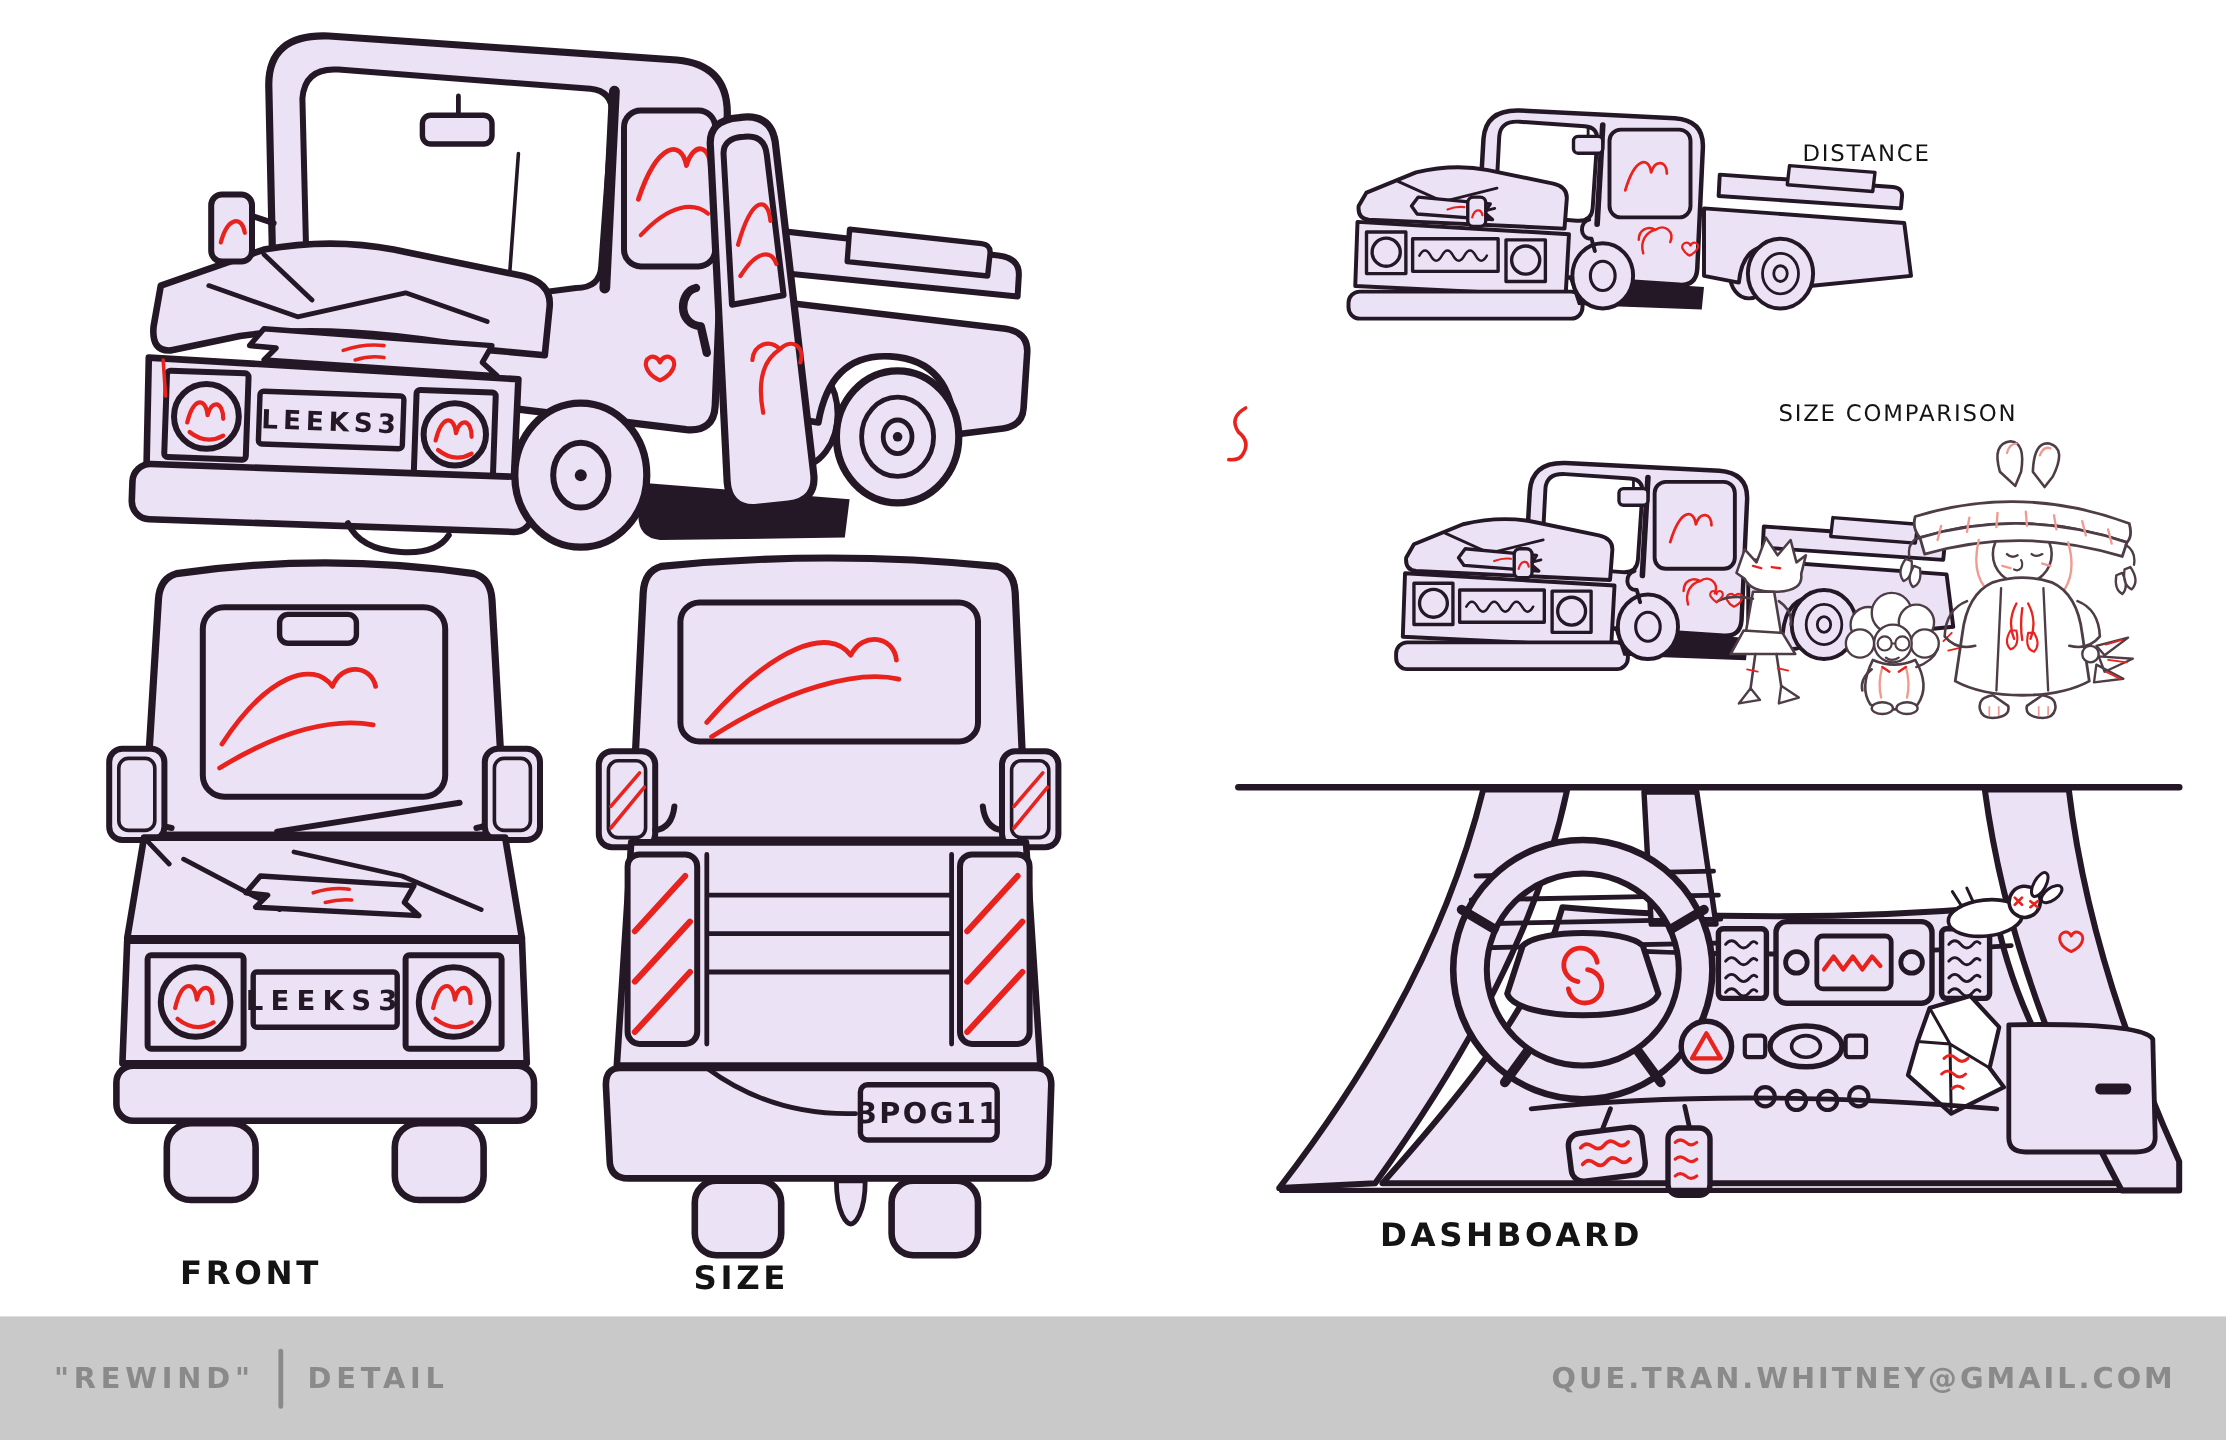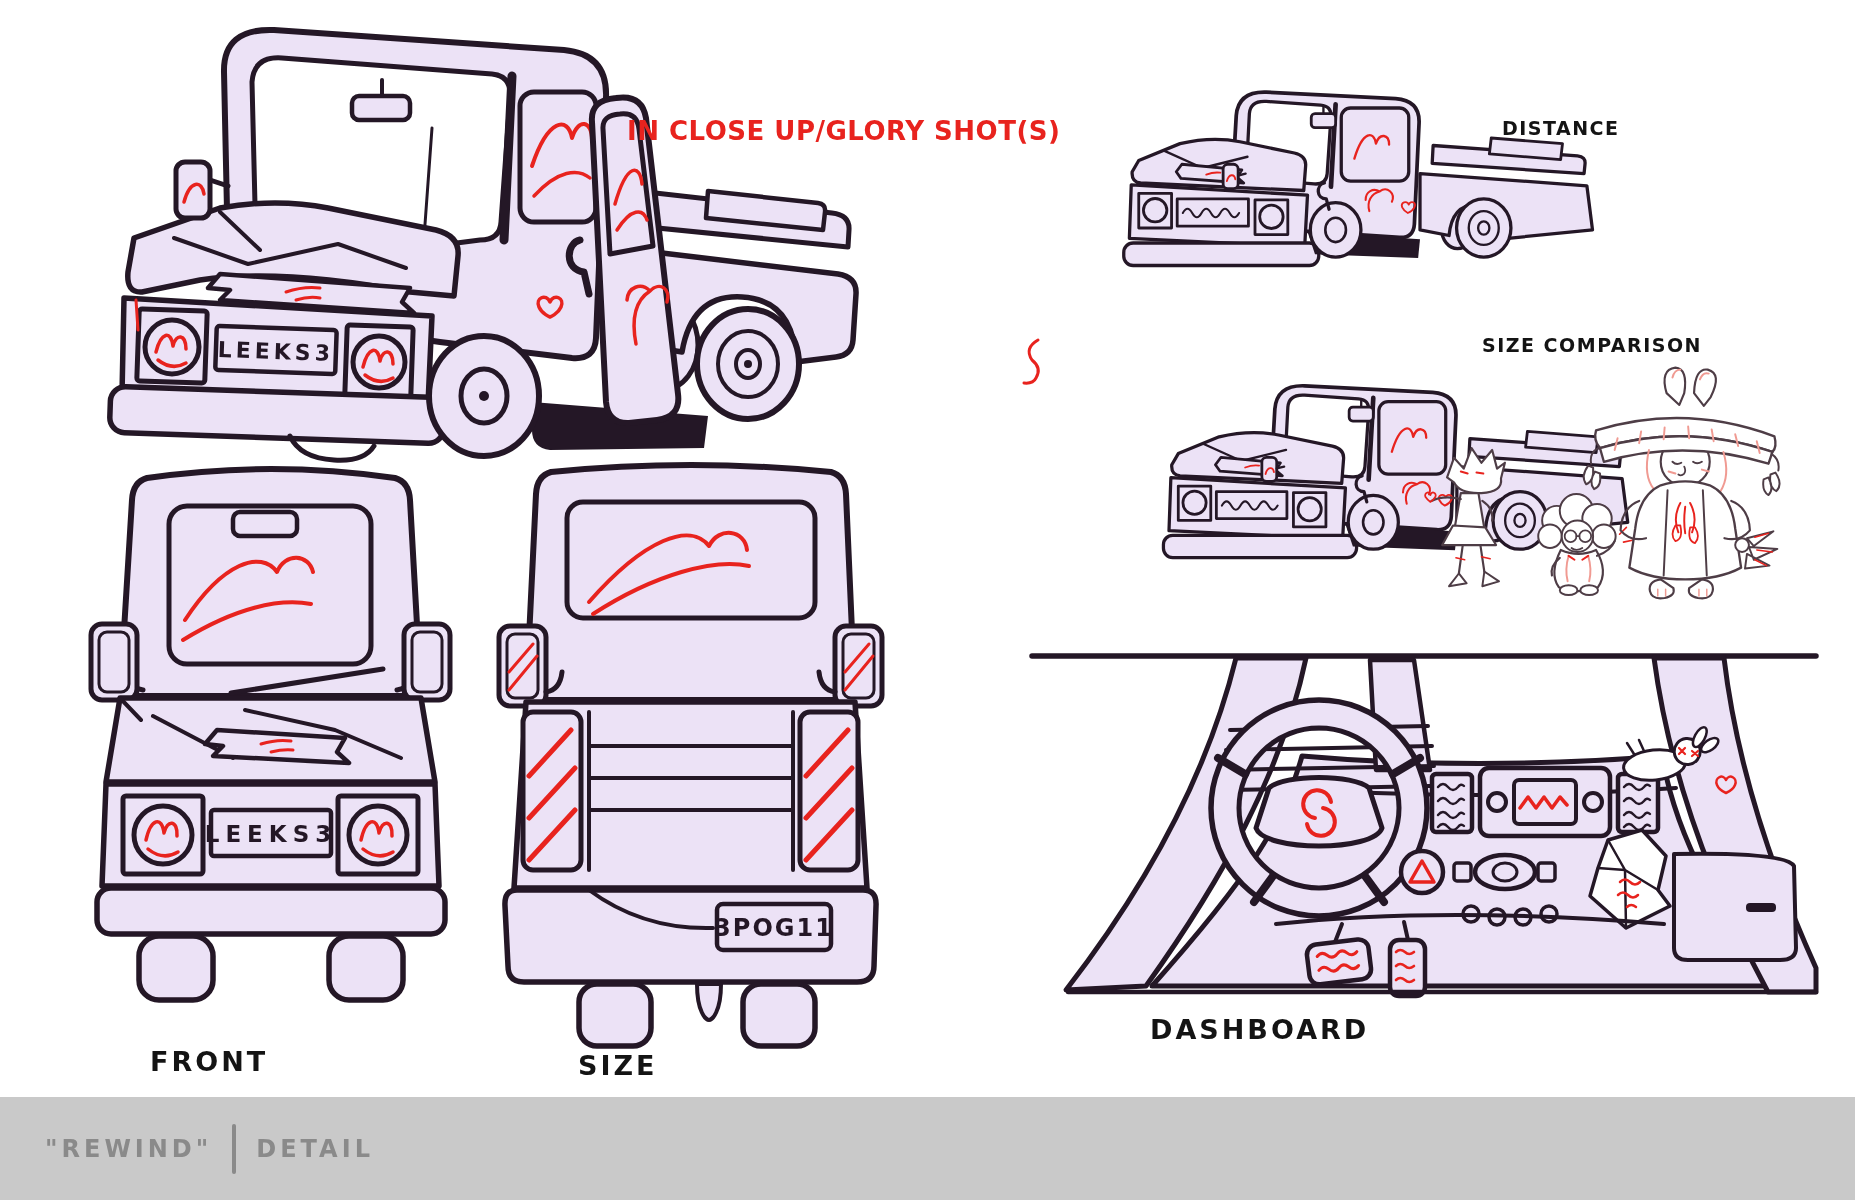--- a/index.html
+++ b/index.html
@@ -12,21 +12,21 @@
   .white-f{fill:#ffffff;stroke:#241726;}
   .ln{fill:none;stroke:#241726;}
   .dark{fill:#241726;stroke:none;}
   .red{fill:none;stroke:#e8231e;}
   .lred{fill:none;stroke:#f09a92;}
   .char{fill:#ffffff;stroke:#4e3d46;}
   .charln{fill:none;stroke:#4e3d46;}
   svg path, svg rect, svg circle, svg ellipse{stroke-linecap:round;stroke-linejoin:round;}
   .plate-text{font-family:"DejaVu Sans",sans-serif;font-weight:600;fill:#241726;text-anchor:middle;}
   .hand-label{font-weight:bold;color:#141414;letter-spacing:3px;font-size:27px;white-space:nowrap;}
-  .hand-label-sm{font-weight:bold;color:#141414;letter-spacing:1.5px;font-size:19px;white-space:nowrap;}
+  .hand-label-sm{font-weight:normal;color:#141414;letter-spacing:1.5px;font-size:19px;white-space:nowrap;}
   .annotation{color:#e8231e;font-weight:bold;font-size:26px;line-height:37px;letter-spacing:.5px;white-space:nowrap;}
   .footer-bar{left:0;top:1097px;width:1855px;height:103px;background:#c9c9c9;}
   .footer-left{position:absolute;left:45px;top:0;height:103px;display:flex;align-items:center;gap:20px;}
   .footer-text{color:#8a8a8a;font-weight:bold;font-size:24px;letter-spacing:4px;white-space:nowrap;}
   .footer-divider{width:4px;height:50px;background:#8a8a8a;border-radius:2px;}
   .footer-email{position:absolute;left:1293px;top:0;height:103px;display:flex;align-items:center;}
 </style>
 </head>
 <body>
 
@@ -121,21 +121,20 @@
   <path class="red" d="M556,344 C551,318 556,300 570,291 M570,291 C561,282 548,287 547,300 M570,291 C580,281 591,289 587,302" stroke-width="3.5"></path>
   <path class="ln" d="M500,240 c-14,3 -16,30 4,32 l5,22" stroke-width="7"></path>
   <path class="ln" d="M148,186 l-24,-8" stroke-width="5"></path>
   <rect class="body-f" x="96" y="162" width="34" height="56" rx="9" stroke-width="5"></rect>
   <path class="red" d="M104,202 C110,180 122,180 124,194" stroke-width="3.5"></path>
   <path class="red" d="M470,302 c-4,-9 -15,-4 -11,5 c3,7 11,10 11,10 c0,0 8,-3 11,-10 c4,-9 -7,-14 -11,-5 Z" stroke-width="3.5"></path>
   <path class="red" d="M56,300 L58,330" stroke-width="3"></path>
 </svg>
 
 <div class="abs annotation" style="left:627px;top:113px;">
-  <div>IN CLOSE UP/GLORY SHOT(S)</div>
 </div>
 
 <svg class="abs" style="left:83px;top:456px;" width="375" height="595" viewBox="0 0 375 595">
   <path class="body-f" d="M64,22 Q188,4 312,22 Q326,26 327,44 L338,240 L37,240 L49,44 Q50,26 64,22 Z" stroke-width="6"></path>
   <rect class="body-f" x="86" y="50" width="202" height="158" rx="18" stroke-width="5"></rect>
   <path class="red" d="M102,164 C140,106 178,94 194,116 C202,96 226,98 230,116 M100,184 C152,152 196,142 228,148" stroke-width="4"></path>
   <rect class="body-f" x="150" y="56" width="64" height="24" rx="7" stroke-width="4.5"></rect>
   <path class="ln" d="M148,237 L300,213" stroke-width="5"></path>
   <path class="ln" d="M60,234 q-18,-3 -20,-24 l-2,-26" stroke-width="5"></path>
   <rect class="body-f" x="8" y="168" width="46" height="76" rx="11" stroke-width="5"></rect>
@@ -321,13 +320,16 @@
   <path class="ln" d="M44,452 L792,452" stroke-width="4.5"></path>
 </svg>
 <div class="abs hand-label" style="left:1150px;top:1014px;width:560px;">DASHBOARD</div>
 
 <div class="abs footer-bar">
   <div class="footer-left">
     <span class="footer-text">"REWIND"</span>
     <span class="footer-divider"></span>
     <span class="footer-text">DETAIL</span>
   </div>
+  <div class="footer-email">
+    <span class="footer-text" style="letter-spacing:2.5px;">QUE.TRAN.WHITNEY@GMAIL.COM</span>
+  </div>
 </div>
 
 </body></html>

